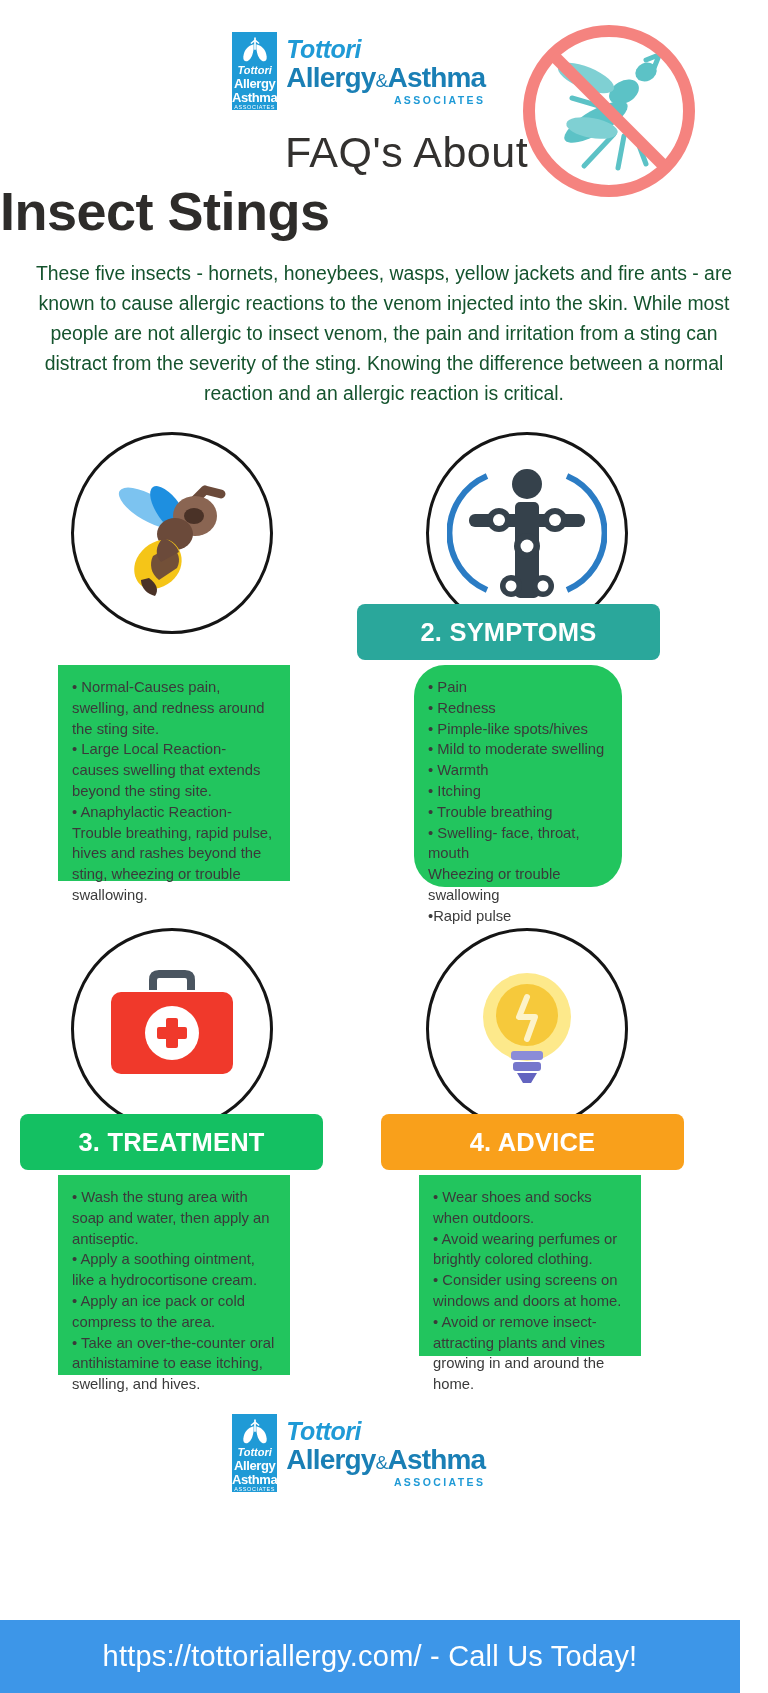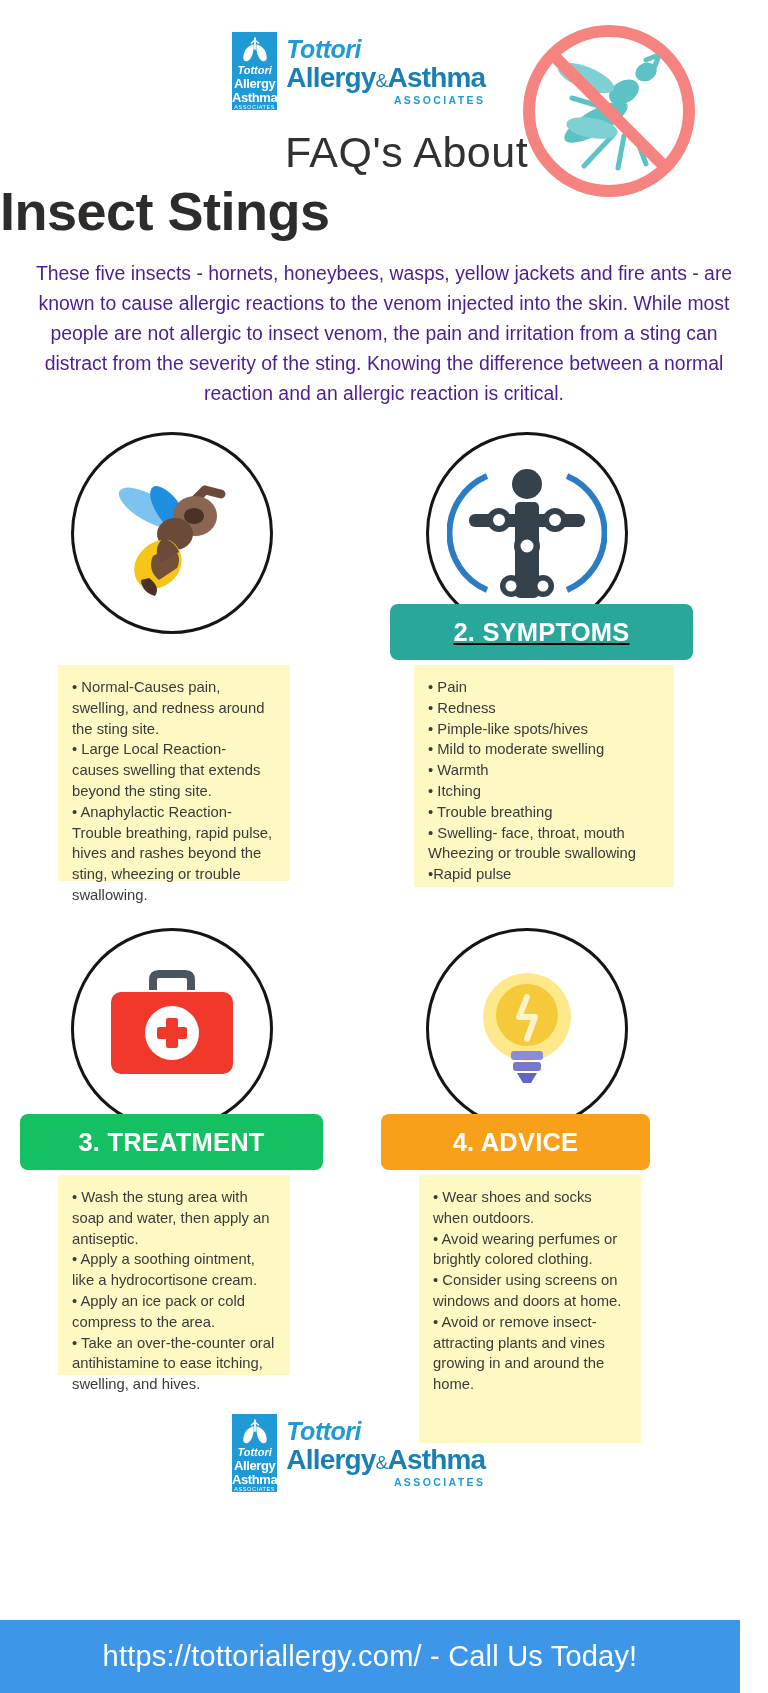--- a/index.html
+++ b/index.html
@@ -107,21 +107,21 @@
   }
 
   .intro {
     position: absolute;
     left: 22px;
     top: 258px;
     width: 724px;
     text-align: center;
     font-size: 19.4px;
     line-height: 30px;
-    color: #4c1d95;
+    color: #14532d;
   }
   .circle-wrap {
     position: absolute;
     width: 202px;
     height: 202px;
     border: 3.5px solid #151515;
     border-radius: 50%;
     background: #ffffff;
     display: flex;
     align-items: center;
@@ -139,46 +139,46 @@
   }
   .header-bar span {
     color: #ffffff;
     font-weight: bold;
     font-size: 25.5px;
     letter-spacing: 0.2px;
     white-space: nowrap;
   }
   .body-box {
     position: absolute;
-    background: #fef9c3;
+    background: #22c55e;
     z-index: 2;
     padding: 12px 14px 10px 14px;
   }
   .body-box p {
     font-size: 14.8px;
     line-height: 20.8px;
     color: #3a3a3a;
   }
 
   
   .c1-circle { left: 71px; top: 432px; }
   .c1-bar { left: 20px; top: 604px; width: 303px; background: #4a7fe0; }
   .c1-body { left: 58px; top: 665px; width: 232px; height: 216px; }
   
   .c2-circle { left: 426px; top: 432px; }
-  .c2-bar { left: 390px; top: 604px; width: 303px; background: #2aa79b; text-decoration: underline; }
-  .c2-body { left: 414px; top: 665px; width: 260px; height: 222px; }
+  .c2-bar { left: 357px; top: 604px; width: 303px; background: #2aa79b; }
+  .c2-body { left: 414px; top: 665px; width: 208px; height: 222px; border-radius: 31px; }
   
   .c3-circle { left: 71px; top: 928px; }
   .c3-bar { left: 20px; top: 1114px; width: 303px; background: #14c062; }
   .c3-body { left: 58px; top: 1175px; width: 232px; height: 200px; }
   
   .c4-circle { left: 426px; top: 928px; }
-  .c4-bar { left: 381px; top: 1114px; width: 269px; background: #f9a01b; }
-  .c4-body { left: 419px; top: 1175px; width: 222px; height: 268px; }
+  .c4-bar { left: 381px; top: 1114px; width: 303px; background: #f9a01b; }
+  .c4-body { left: 419px; top: 1175px; width: 222px; height: 181px; }
 
   
   .footer-logo {
     position: absolute;
     left: 232px;
     top: 1412px;
     width: 250px;
     height: 82px;
     display: flex;
     align-items: center;

